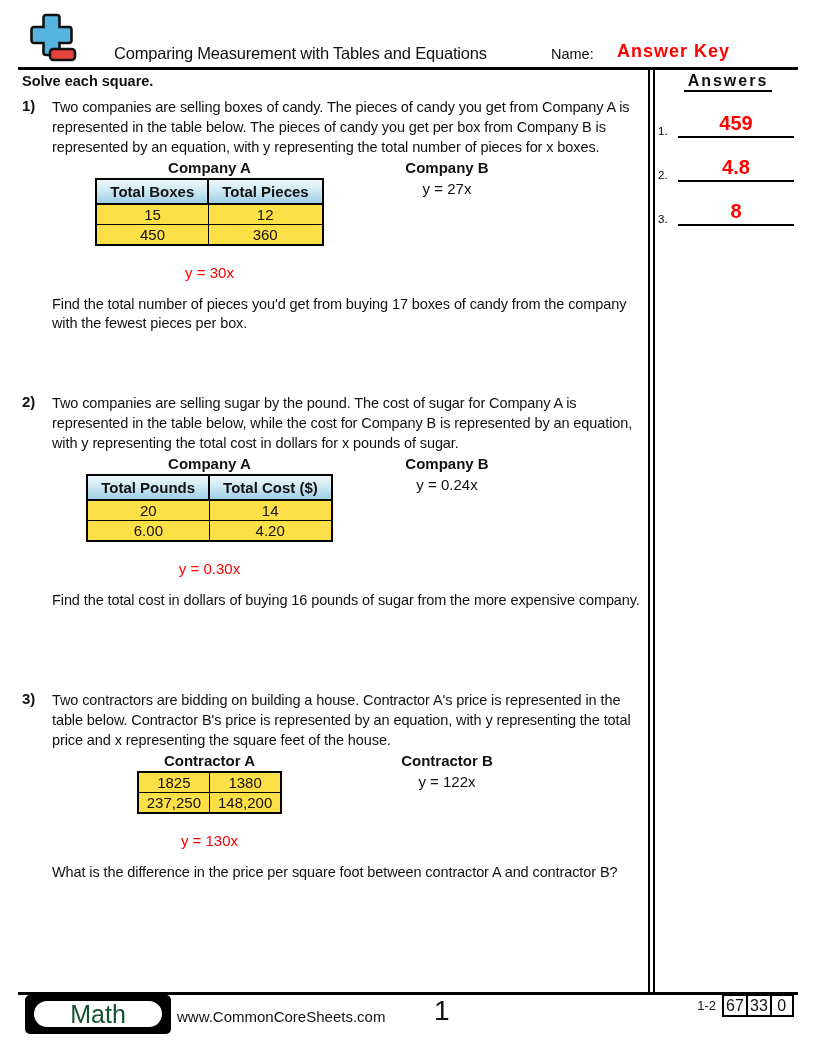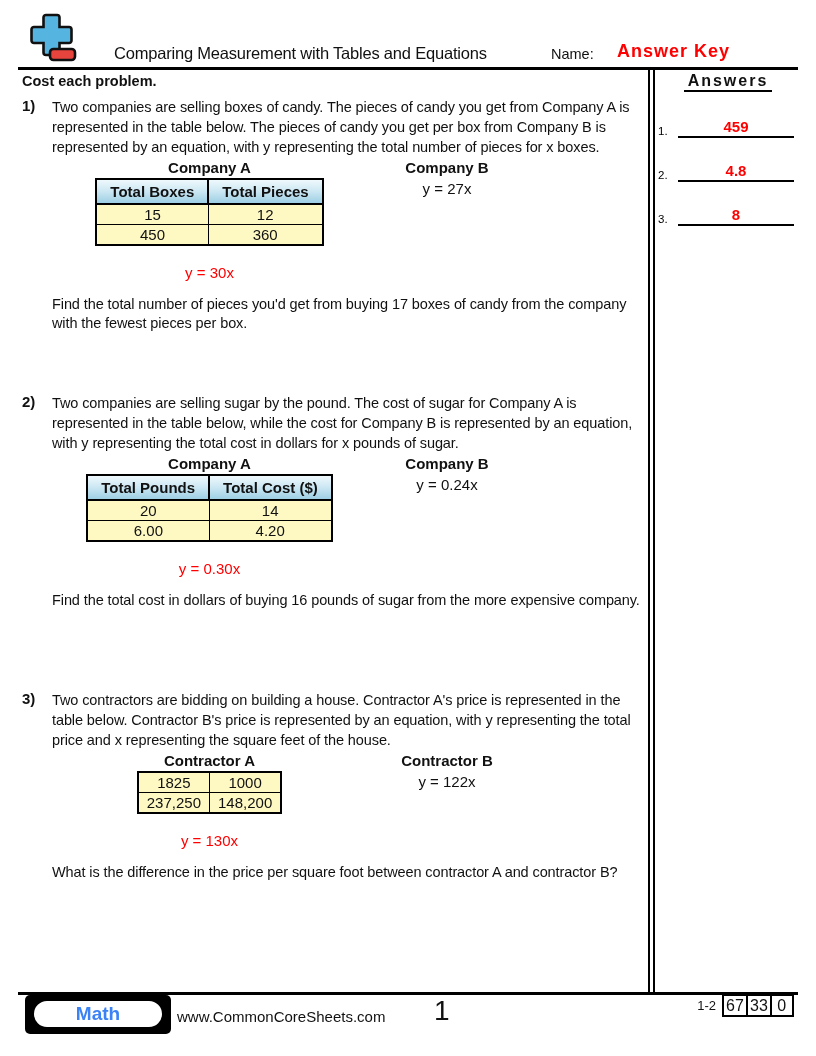--- a/index.html
+++ b/index.html
@@ -23,47 +23,47 @@
   .instructions { position:absolute; left:22px; top:73px; font-size:14.5px; font-weight:bold; }
 
   
   .divider-double { position:absolute; left:648px; top:70px; height:923px; width:7px;
     border-left:2px solid #000; border-right:2px solid #000; }
   .answers-title { position:absolute; left:660px; top:72px; width:136px; text-align:center; }
   .answers-title span { font-size:16px; font-weight:bold; letter-spacing:2px; border-bottom:2px solid #000; padding:0 4px 1px; }
   .answer-row { position:absolute; left:656px; width:140px; height:27px; }
   .answer-num { position:absolute; left:2px; bottom:1px; font-size:11.5px; color:#000; }
   .answer-line { position:absolute; left:22px; right:2px; bottom:0; border-bottom:2px solid #000;
-    text-align:center; font-weight:bold; font-size:15px; color:#ff0000; padding-bottom:1px; }
+    text-align:center; font-weight:bold; font-size:20px; color:#ff0000; padding-bottom:1px; }
   .row-1 { top:111px; } .row-2 { top:155px; } .row-3 { top:199px; }
 
   
   .problem { position:absolute; left:22px; width:632px; }
   .p1 { top:97px; } .p2 { top:393px; } .p3 { top:690px; }
   .p-head { display:flex; }
   .p-num { font-weight:bold; font-size:15px; width:30px; flex:none; }
   .p-text { font-size:14.5px; line-height:20px; letter-spacing:-0.1px; width:600px; }
   .p-body { display:flex; margin-left:30px; margin-top:2px; }
   .table-col { width:315px; display:flex; flex-direction:column; align-items:center; }
   .col-title { font-weight:bold; font-size:15px; margin-bottom:2px; }
-  table.ws { border-collapse:collapse; border:2.5px solid #000; background:#fef9c3; }
+  table.ws { border-collapse:collapse; border:2.5px solid #000; background:#fde047; }
   table.ws th { border:2px solid #000; padding:3px 13px; font-size:15px; font-weight:bold; white-space:nowrap;
     background:linear-gradient(180deg,#eef8fc 0%, #cfe9f4 45%, #9ecfe4 100%); }
   table.ws td { border:1.5px solid #000; padding:1px 8px; font-size:15px; text-align:center; }
   .table-eq { color:#ff0000; font-size:15px; margin-top:18px; }
   .eq-col { width:160px; text-align:center; }
   .eq-value { font-size:15px; margin-top:4px; }
   .p-question { margin-left:30px; margin-top:14px; font-size:14.5px; line-height:19.3px; width:600px; letter-spacing:-0.1px; }
 
   
   .footer-rule { position:absolute; left:18px; top:992px; width:780px; height:2.5px; background:#000; }
   .math-badge { position:absolute; left:25px; top:995px; width:146px; height:39px; background:#000; border-radius:5px; }
   .math-pill { position:absolute; left:7px; top:4px; right:7px; bottom:5px; background:#fff;
     border:2.5px solid #000; border-radius:15px; display:flex; align-items:center; justify-content:center;
-    font-weight:bold; font-size:19px; color:#3b82f6; }
+    font-weight:normal; font-size:25px; color:#14532d; }
   .website { position:absolute; left:177px; top:1008px; font-size:15px; }
   .page-number { position:absolute; left:434px; top:995px; font-size:28px; }
   .range-label { position:absolute; left:678px; top:998px; width:38px; text-align:right; font-size:13px; }
   .score-table { position:absolute; left:722px; top:994px; display:flex; border:2px solid #000; background:#fff; }
   .score-cell { min-width:22px; height:19px; padding:0 2px; border-left:2px solid #000;
     display:flex; align-items:center; justify-content:center; font-size:16px; }
   .score-cell:first-child { border-left:none; }
 </style>
 </head>
 <body>
@@ -71,21 +71,21 @@
 <div class="page">
 
   <svg class="logo" viewBox="0 0 54 54">
     <path d="M20 3 h11 a2.5 2.5 0 0 1 2.5 2.5 V15 h9.5 a2.5 2.5 0 0 1 2.5 2.5 v11 a2.5 2.5 0 0 1 -2.5 2.5 H33.5 V40.5 a2.5 2.5 0 0 1 -2.5 2.5 H20 a2.5 2.5 0 0 1 -2.5 -2.5 V31 H8 a2.5 2.5 0 0 1 -2.5 -2.5 v-11 A2.5 2.5 0 0 1 8 15 h9.5 V5.5 A2.5 2.5 0 0 1 20 3 z" fill="#56b5e0" stroke="#111" stroke-width="2.6"></path>
     <rect x="24" y="37" width="25" height="11" rx="3.5" fill="#e8443e" stroke="#111" stroke-width="2.6"></rect>
   </svg>
   <div class="page-title">Comparing Measurement with Tables and Equations</div>
   <div class="name-label">Name:</div>
   <div class="answer-key">Answer Key</div>
   <div class="header-rule"></div>
-  <div class="instructions">Cost each problem.</div>
+  <div class="instructions">Solve each square.</div>
 
   <div class="divider-double"></div>
   <div class="answers-title"><span>Answers</span></div>
 
   <div class="answer-row row-1">
     <span class="answer-num">1.</span>
     <div class="answer-line">459</div>
   </div>
   <div class="answer-row row-2">
     <span class="answer-num">2.</span>
@@ -169,21 +169,21 @@
       <div class="p-num">3)</div>
       <div class="p-text">Two contractors are bidding on building a house. Contractor A's price is represented in the table below. Contractor B's price is represented by an equation, with y representing the total price and x representing the square feet of the house.</div>
     </div>
     <div class="p-body">
       <div class="table-col">
         <div class="col-title">Contractor A</div>
         <table class="ws">
           <tbody>
           <tr>
             <td>1825</td>
-            <td>1000</td>
+            <td>1380</td>
           </tr>
           <tr>
             <td>237,250</td>
             <td>148,200</td>
           </tr>
         </tbody>
           </table>
         <div class="table-eq">y = 130x</div>
       </div>
       <div class="eq-col">

